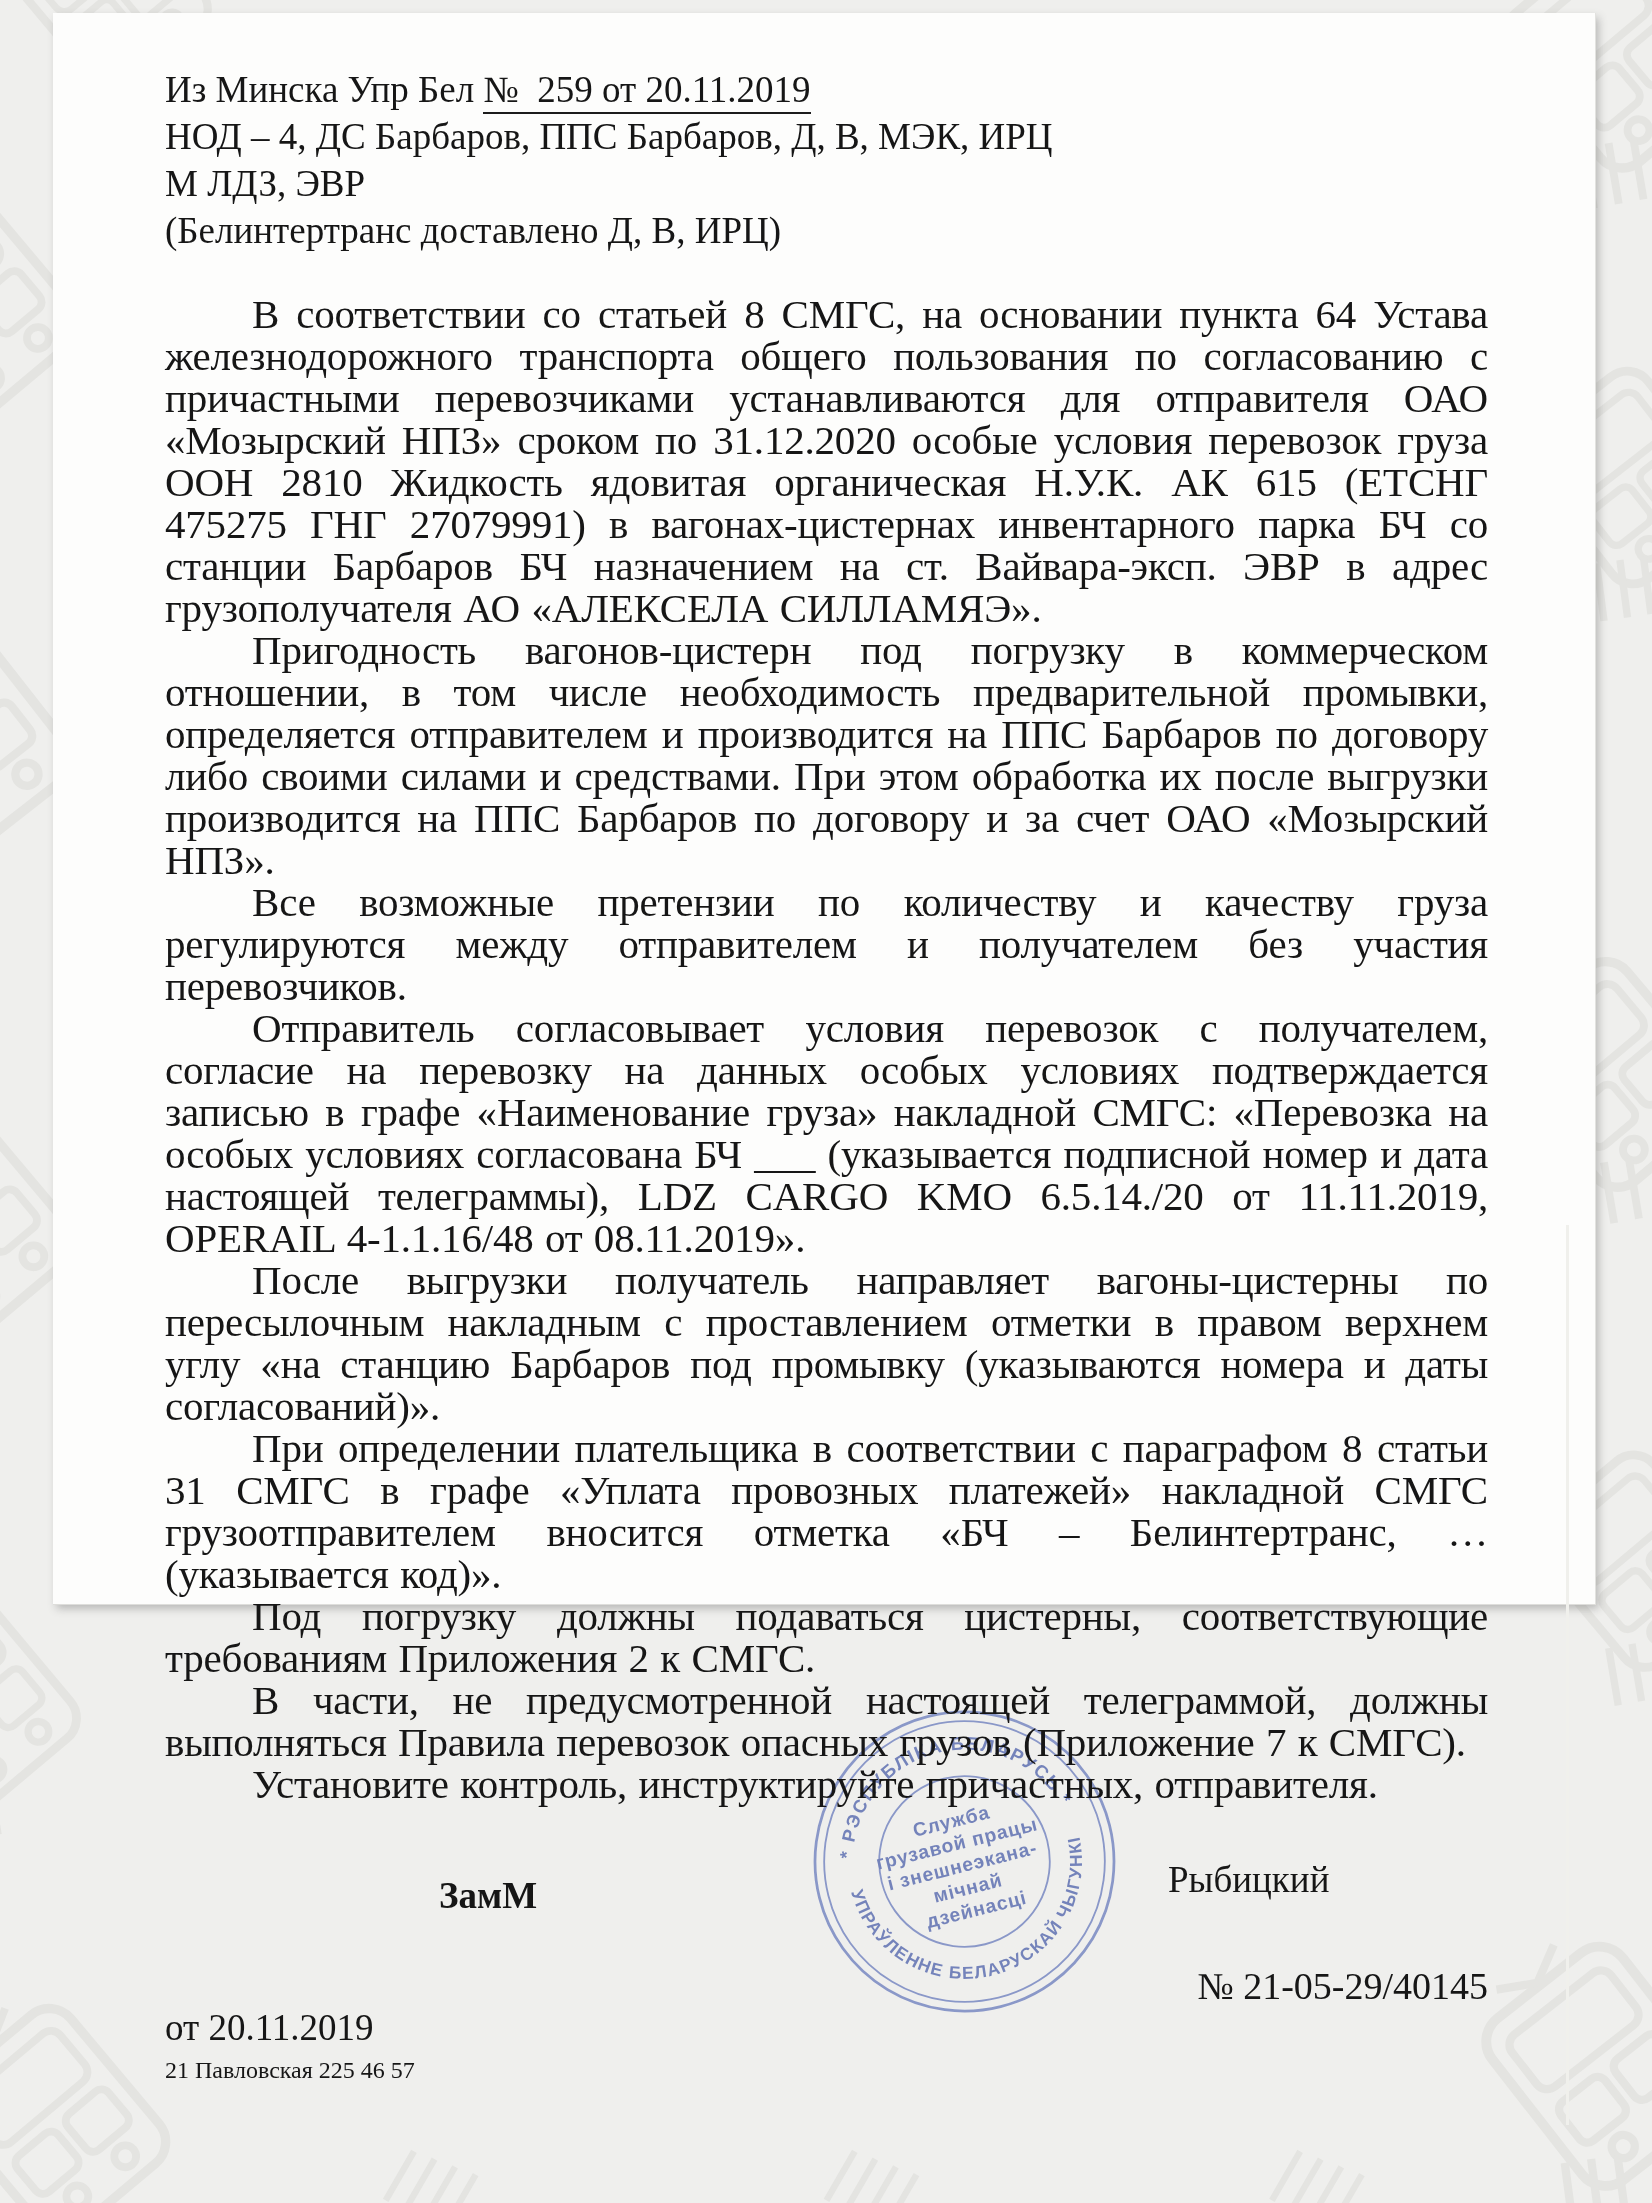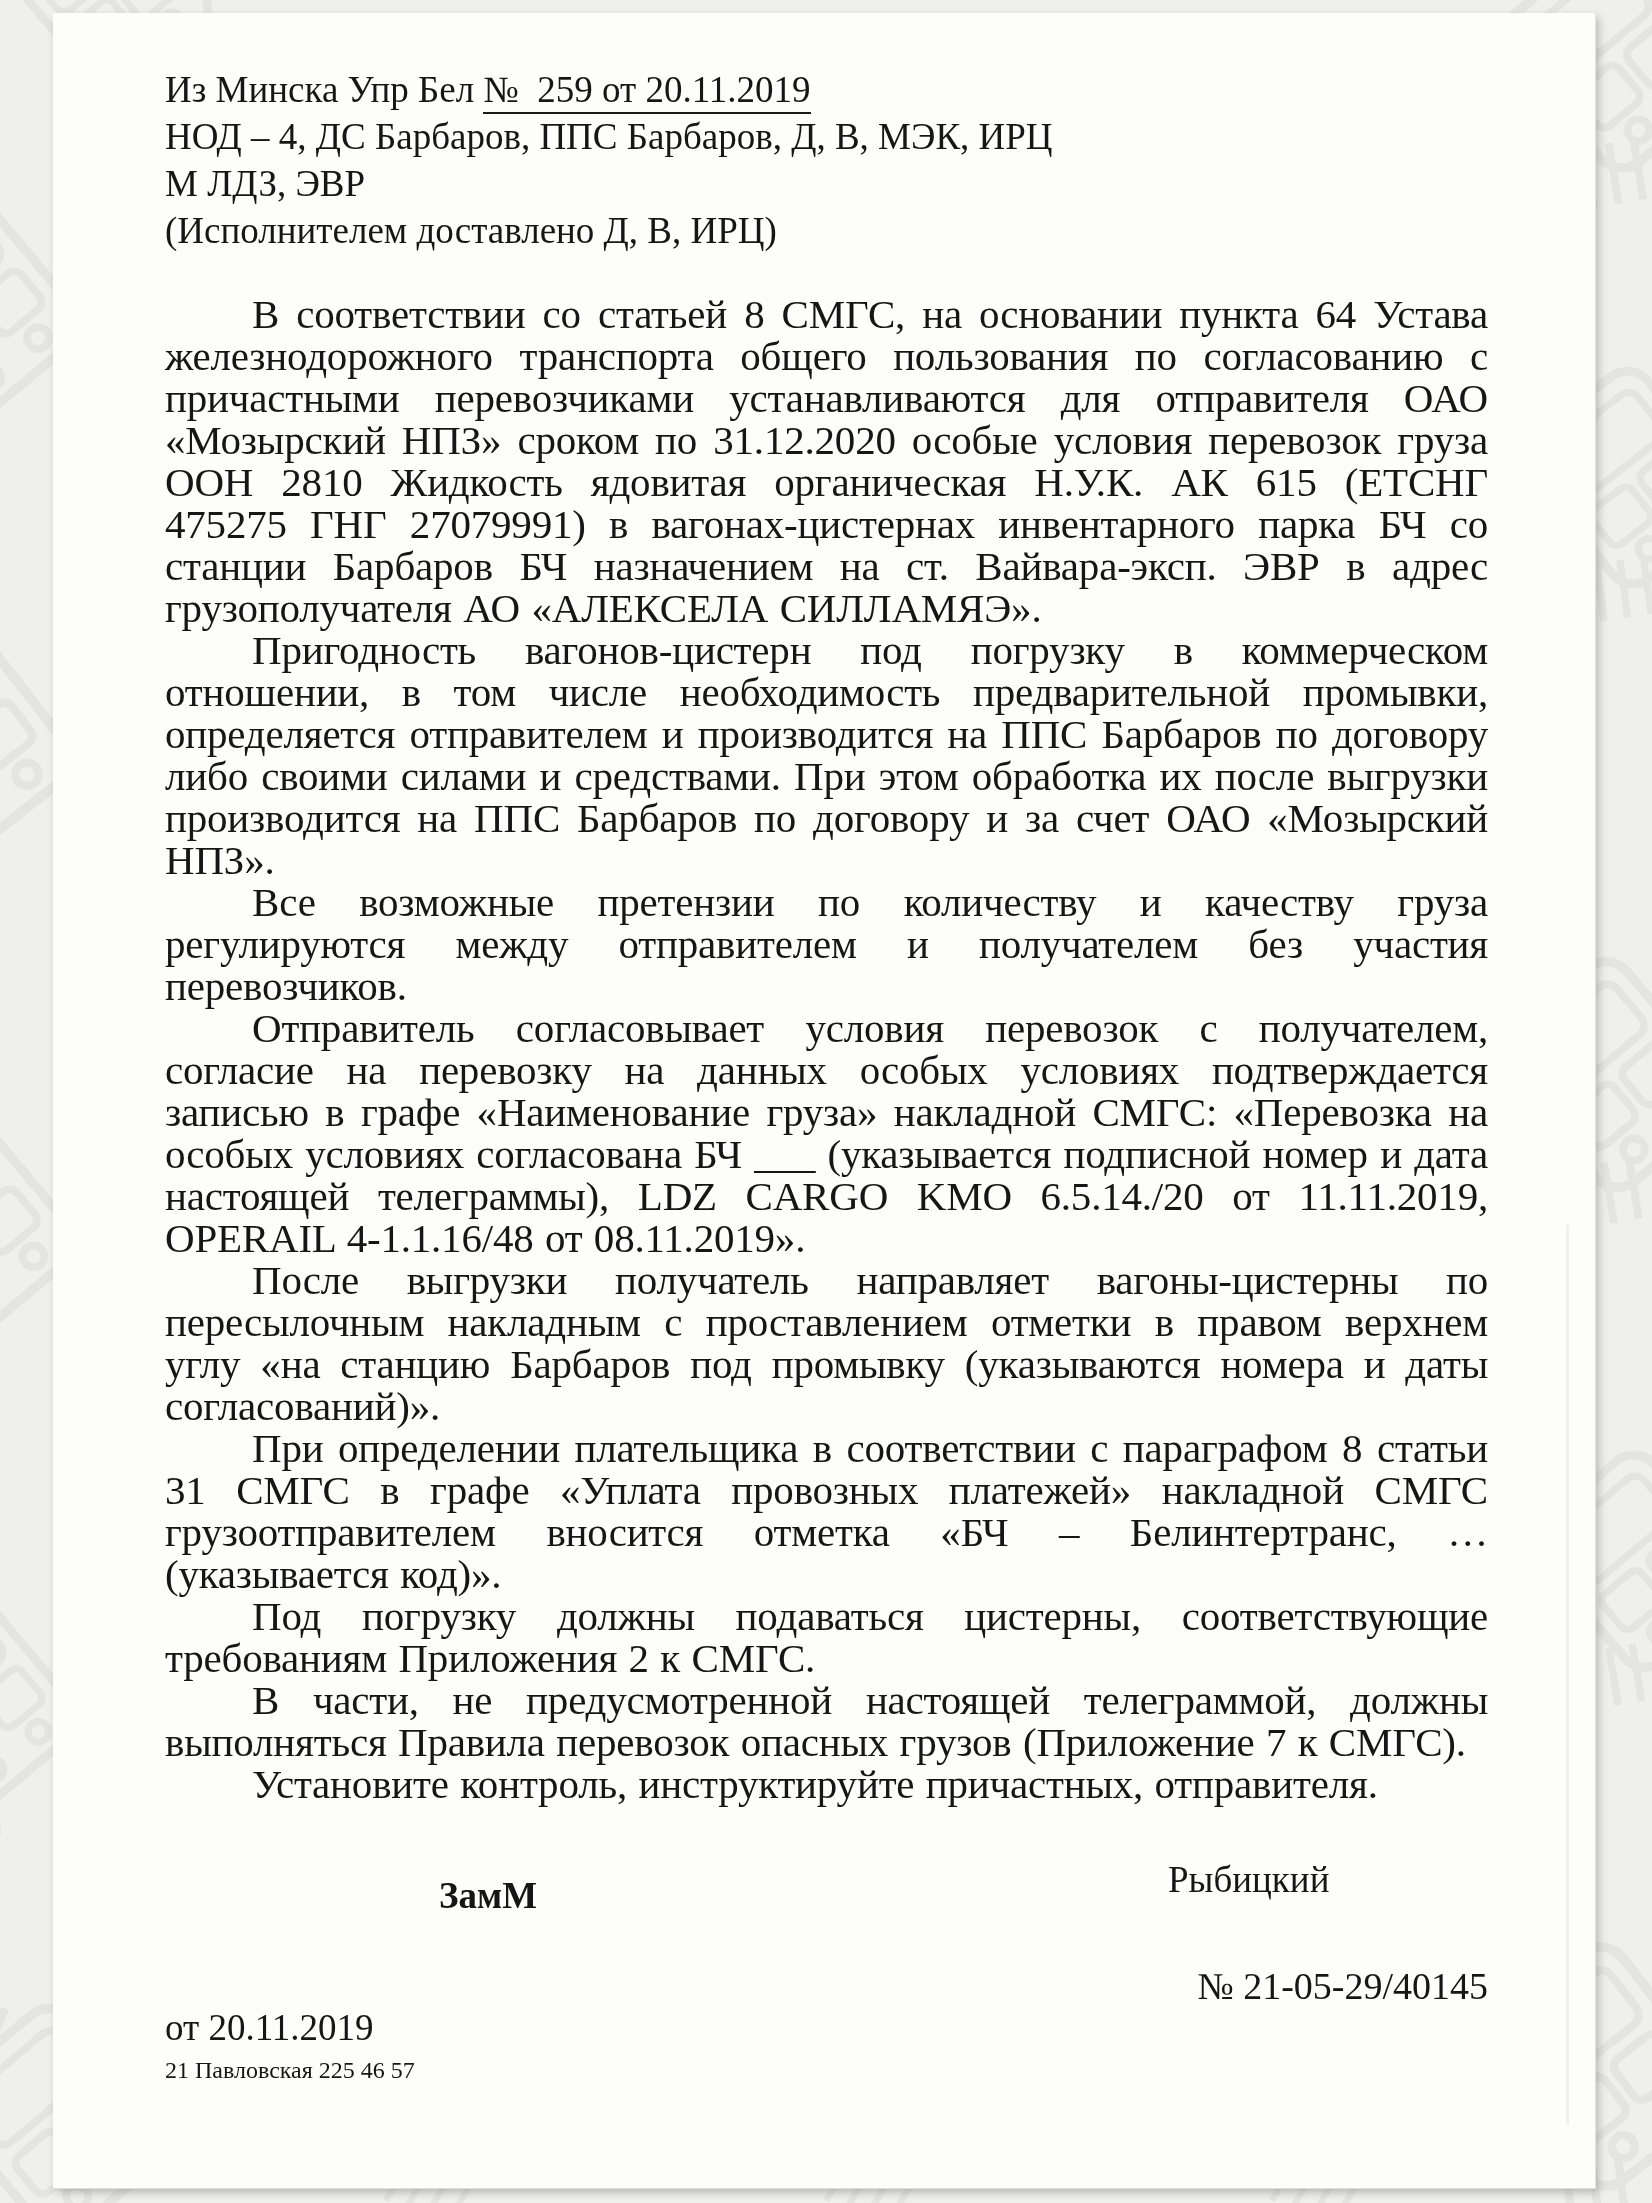--- a/index.html
+++ b/index.html
@@ -7,21 +7,21 @@
     width:1653px;height:2204px;
     background:#efefed;
     overflow:hidden;
     position:relative;
     font-family:"Liberation Serif","DejaVu Serif",serif;
   }
   .bg-layer{position:absolute;left:0;top:0;z-index:0;}
   .bg-layer .doodle{stroke:#e4e4e1;fill:none;}
   .page{
     position:absolute;left:53px;top:13px;z-index:1;
-    width:1543px;height:2176px;
+    width:1543px;height:1592px;
     background:#fdfdfc;
     box-shadow:2.8px 3.7px 8.3px rgba(90,90,90,.38);
     border-right:0.9px solid #e2e2df;
     border-bottom:0.9px solid #dededb;
     box-sizing:border-box;
     padding:53px 107px 0 112px;
     color:#161616;
   }
   .header{font-size:37px;line-height:47px;white-space:nowrap;}
   .header .u{border-bottom:2.8px solid #1c1c1c;padding-bottom:1.8px;}
@@ -103,21 +103,21 @@
   <use class="doodle" href="#hatchSym" transform="translate(900,2396) scale(1.4)"></use>
   <use class="doodle" href="#hatchSym" transform="translate(1385,2396) scale(1.4)"></use>
 </svg>
 
 <div class="page">
 
   <div class="header">
     <div><span>Из Минска Упр Бел </span><span class="u">№&nbsp;&nbsp;259 от 20.11.2019</span></div>
     <div>НОД – 4, ДС Барбаров, ППС Барбаров, Д, В, МЭК, ИРЦ</div>
     <div>М ЛДЗ, ЭВР</div>
-    <div>(Исполнителем доставлено Д, В, ИРЦ)</div>
+    <div>(Белинтертранс доставлено Д, В, ИРЦ)</div>
   </div>
 
   <div class="doc-body">
     <p>В соответствии со статьей 8 СМГС, на основании пункта 64 Устава железнодорожного транспорта общего пользования по согласованию с причастными перевозчиками устанавливаются для отправителя ОАО «Мозырский НПЗ» сроком по 31.12.2020 особые условия перевозок груза ООН 2810 Жидкость ядовитая органическая Н.У.К. АК 615 (ЕТСНГ 475275 ГНГ 27079991) в вагонах-цистернах инвентарного парка БЧ со станции Барбаров БЧ назначением на ст. Вайвара-эксп. ЭВР в адрес грузополучателя АО «АЛЕКСЕЛА СИЛЛАМЯЭ».</p>
     <p>Пригодность вагонов-цистерн под погрузку в коммерческом отношении, в том числе необходимость предварительной промывки, определяется отправителем и производится на ППС Барбаров по договору либо своими силами и средствами. При этом обработка их после выгрузки производится на ППС Барбаров по договору и за счет ОАО «Мозырский НПЗ».</p>
     <p>Все возможные претензии по количеству и качеству груза регулируются между отправителем и получателем без участия перевозчиков.</p>
     <p>Отправитель согласовывает условия перевозок с получателем, согласие на перевозку на данных особых условиях подтверждается записью в графе «Наименование груза» накладной СМГС: «Перевозка на особых условиях согласована БЧ ___ (указывается подписной номер и дата настоящей телеграммы), LDZ CARGO KMO 6.5.14./20 от 11.11.2019, OPERAIL 4-1.1.16/48 от 08.11.2019».</p>
     <p>После выгрузки получатель направляет вагоны-цистерны по пересылочным накладным с проставлением отметки в правом верхнем углу «на станцию Барбаров под промывку (указываются номера и даты согласований)».</p>
     <p>При определении плательщика в соответствии с параграфом 8 статьи 31 СМГС в графе «Уплата провозных платежей» накладной СМГС грузоотправителем вносится отметка «БЧ – Белинтертранс, … (указывается код)».</p>
     <p>Под погрузку должны подаваться цистерны, соответствующие требованиям Приложения 2 к СМГС.</p>

